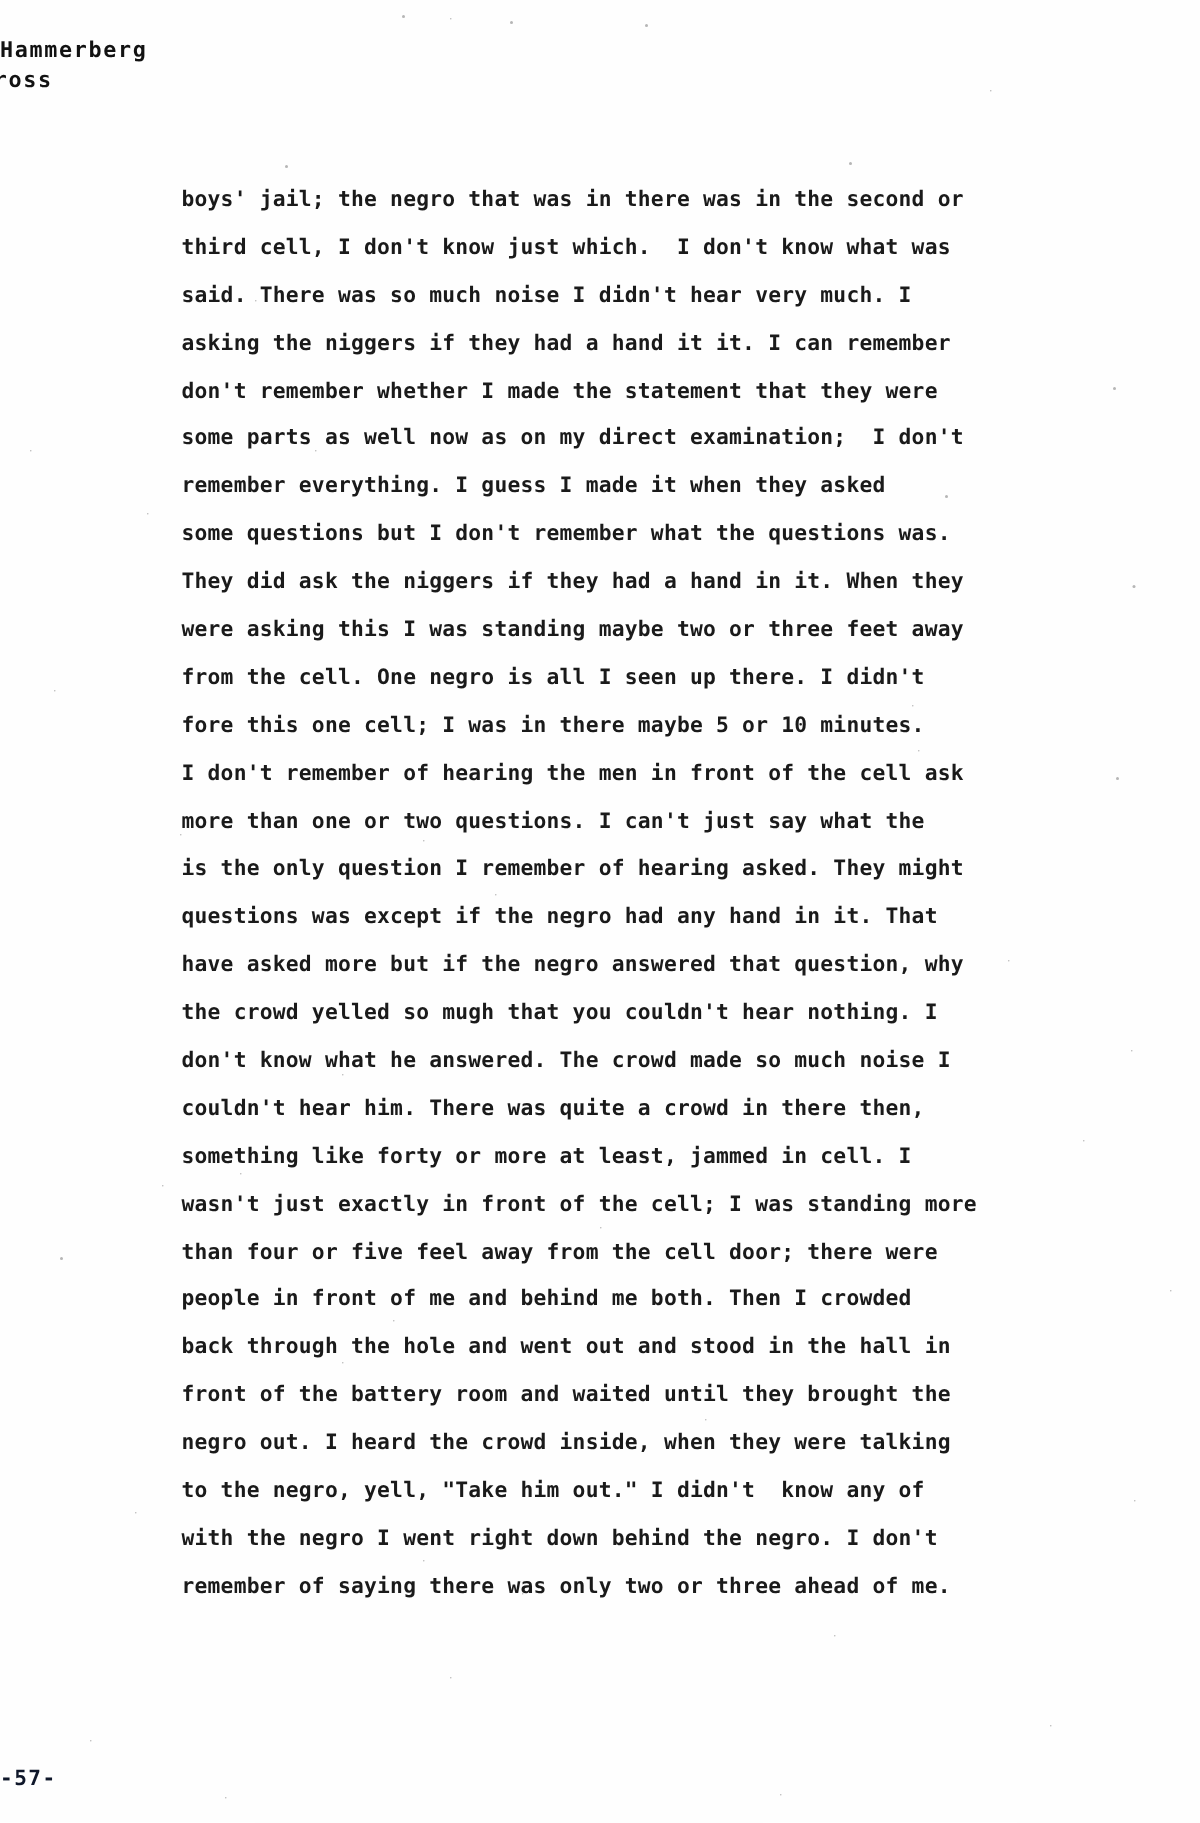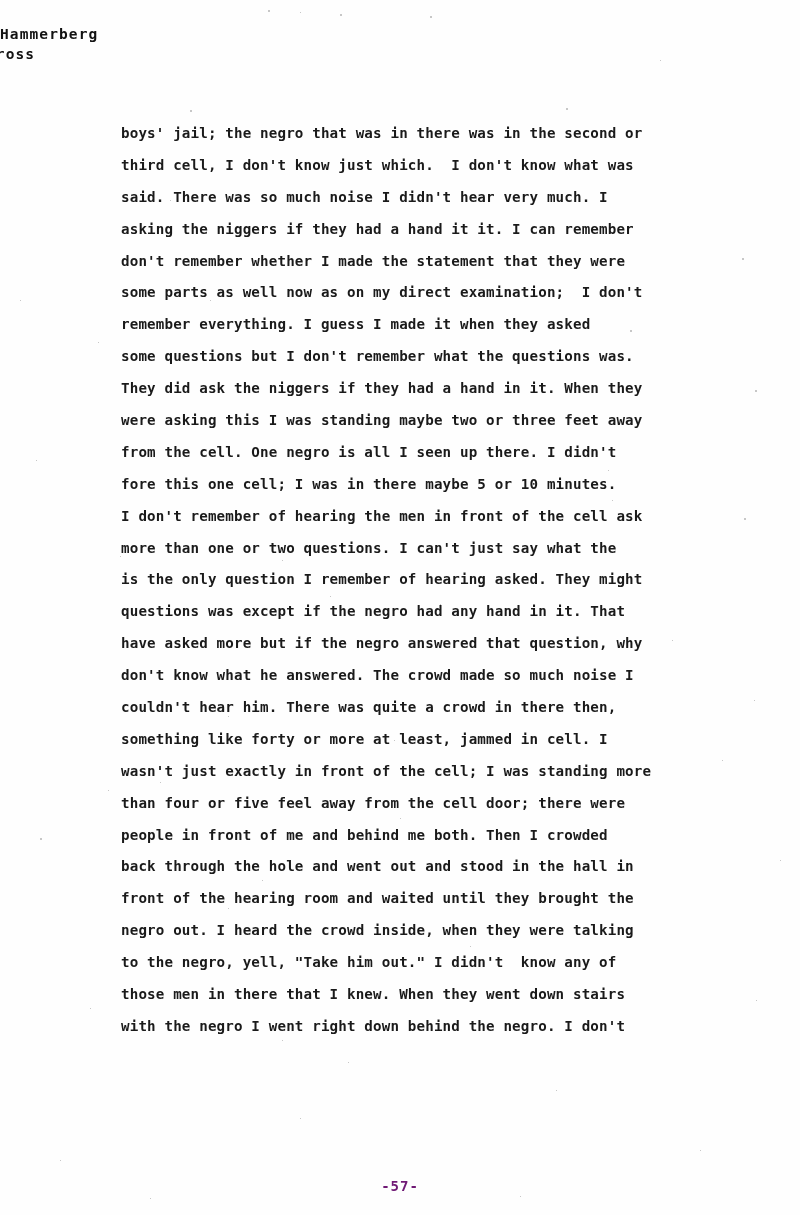--- a/index.html
+++ b/index.html
@@ -68,25 +68,25 @@
     font-weight: 700;
     color: #1a1a1a;
     white-space: pre;
     height: 31.9px;
   }
   #page-number {
     position: absolute;
     top: 1178px;
     left: 0;
     width: 800px;
-    text-align: center;
+    text-align: left;
     font-size: 14px;
     font-weight: 700;
     letter-spacing: 1px;
-    color: #701a75;
+    color: #0f172a;
     z-index: 2;
   }
 </style>
 </head>
 <body>
 
 <div id="page">
 
   <div id="speckles">
       <i style="left: 268px; top: 10px; width: 2px; height: 2px;"></i>
@@ -152,29 +152,30 @@
       <div class="body-line">some questions but I don't remember what the questions was.</div>
       <div class="body-line">They did ask the niggers if they had a hand in it. When they</div>
       <div class="body-line">were asking this I was standing maybe two or three feet away</div>
       <div class="body-line">from the cell. One negro is all I seen up there. I didn't</div>
       <div class="body-line">fore this one cell; I was in there maybe 5 or 10 minutes.</div>
       <div class="body-line">I don't remember of hearing the men in front of the cell ask</div>
       <div class="body-line">more than one or two questions. I can't just say what the</div>
       <div class="body-line">is the only question I remember of hearing asked. They might</div>
       <div class="body-line">questions was except if the negro had any hand in it. That</div>
       <div class="body-line">have asked more but if the negro answered that question, why</div>
+      <div class="body-line">the crowd yelled so mugh that you couldn't hear nothing. I</div>
       <div class="body-line">don't know what he answered. The crowd made so much noise I</div>
       <div class="body-line">couldn't hear him. There was quite a crowd in there then,</div>
       <div class="body-line">something like forty or more at least, jammed in cell. I</div>
       <div class="body-line">wasn't just exactly in front of the cell; I was standing more</div>
       <div class="body-line">than four or five feel away from the cell door; there were</div>
       <div class="body-line">people in front of me and behind me both. Then I crowded</div>
       <div class="body-line">back through the hole and went out and stood in the hall in</div>
-      <div class="body-line">front of the hearing room and waited until they brought the</div>
+      <div class="body-line">front of the battery room and waited until they brought the</div>
       <div class="body-line">negro out. I heard the crowd inside, when they were talking</div>
       <div class="body-line">to the negro, yell, "Take him out." I didn't  know any of</div>
-      <div class="body-line">those men in there that I knew. When they went down stairs</div>
       <div class="body-line">with the negro I went right down behind the negro. I don't</div>
+      <div class="body-line">remember of saying there was only two or three ahead of me.</div>
     </div>
 
   <div id="page-number">-57-</div>
 
 </div>
 
 </body></html>

